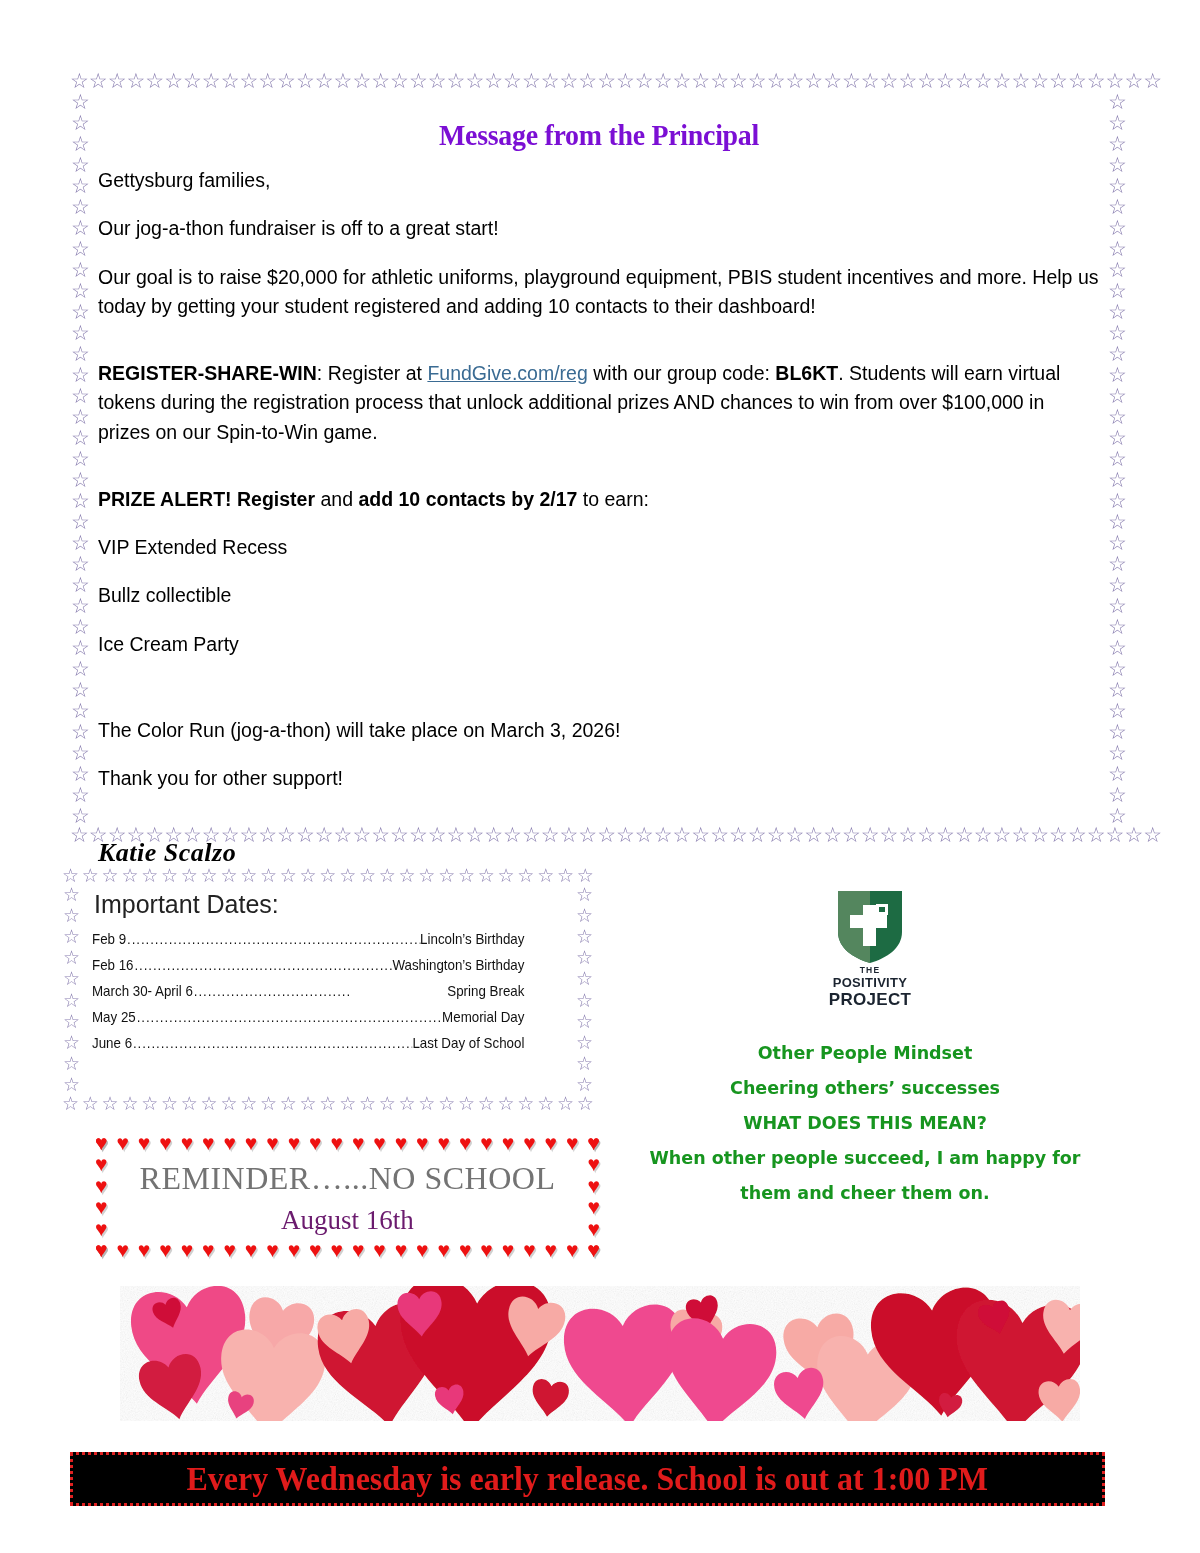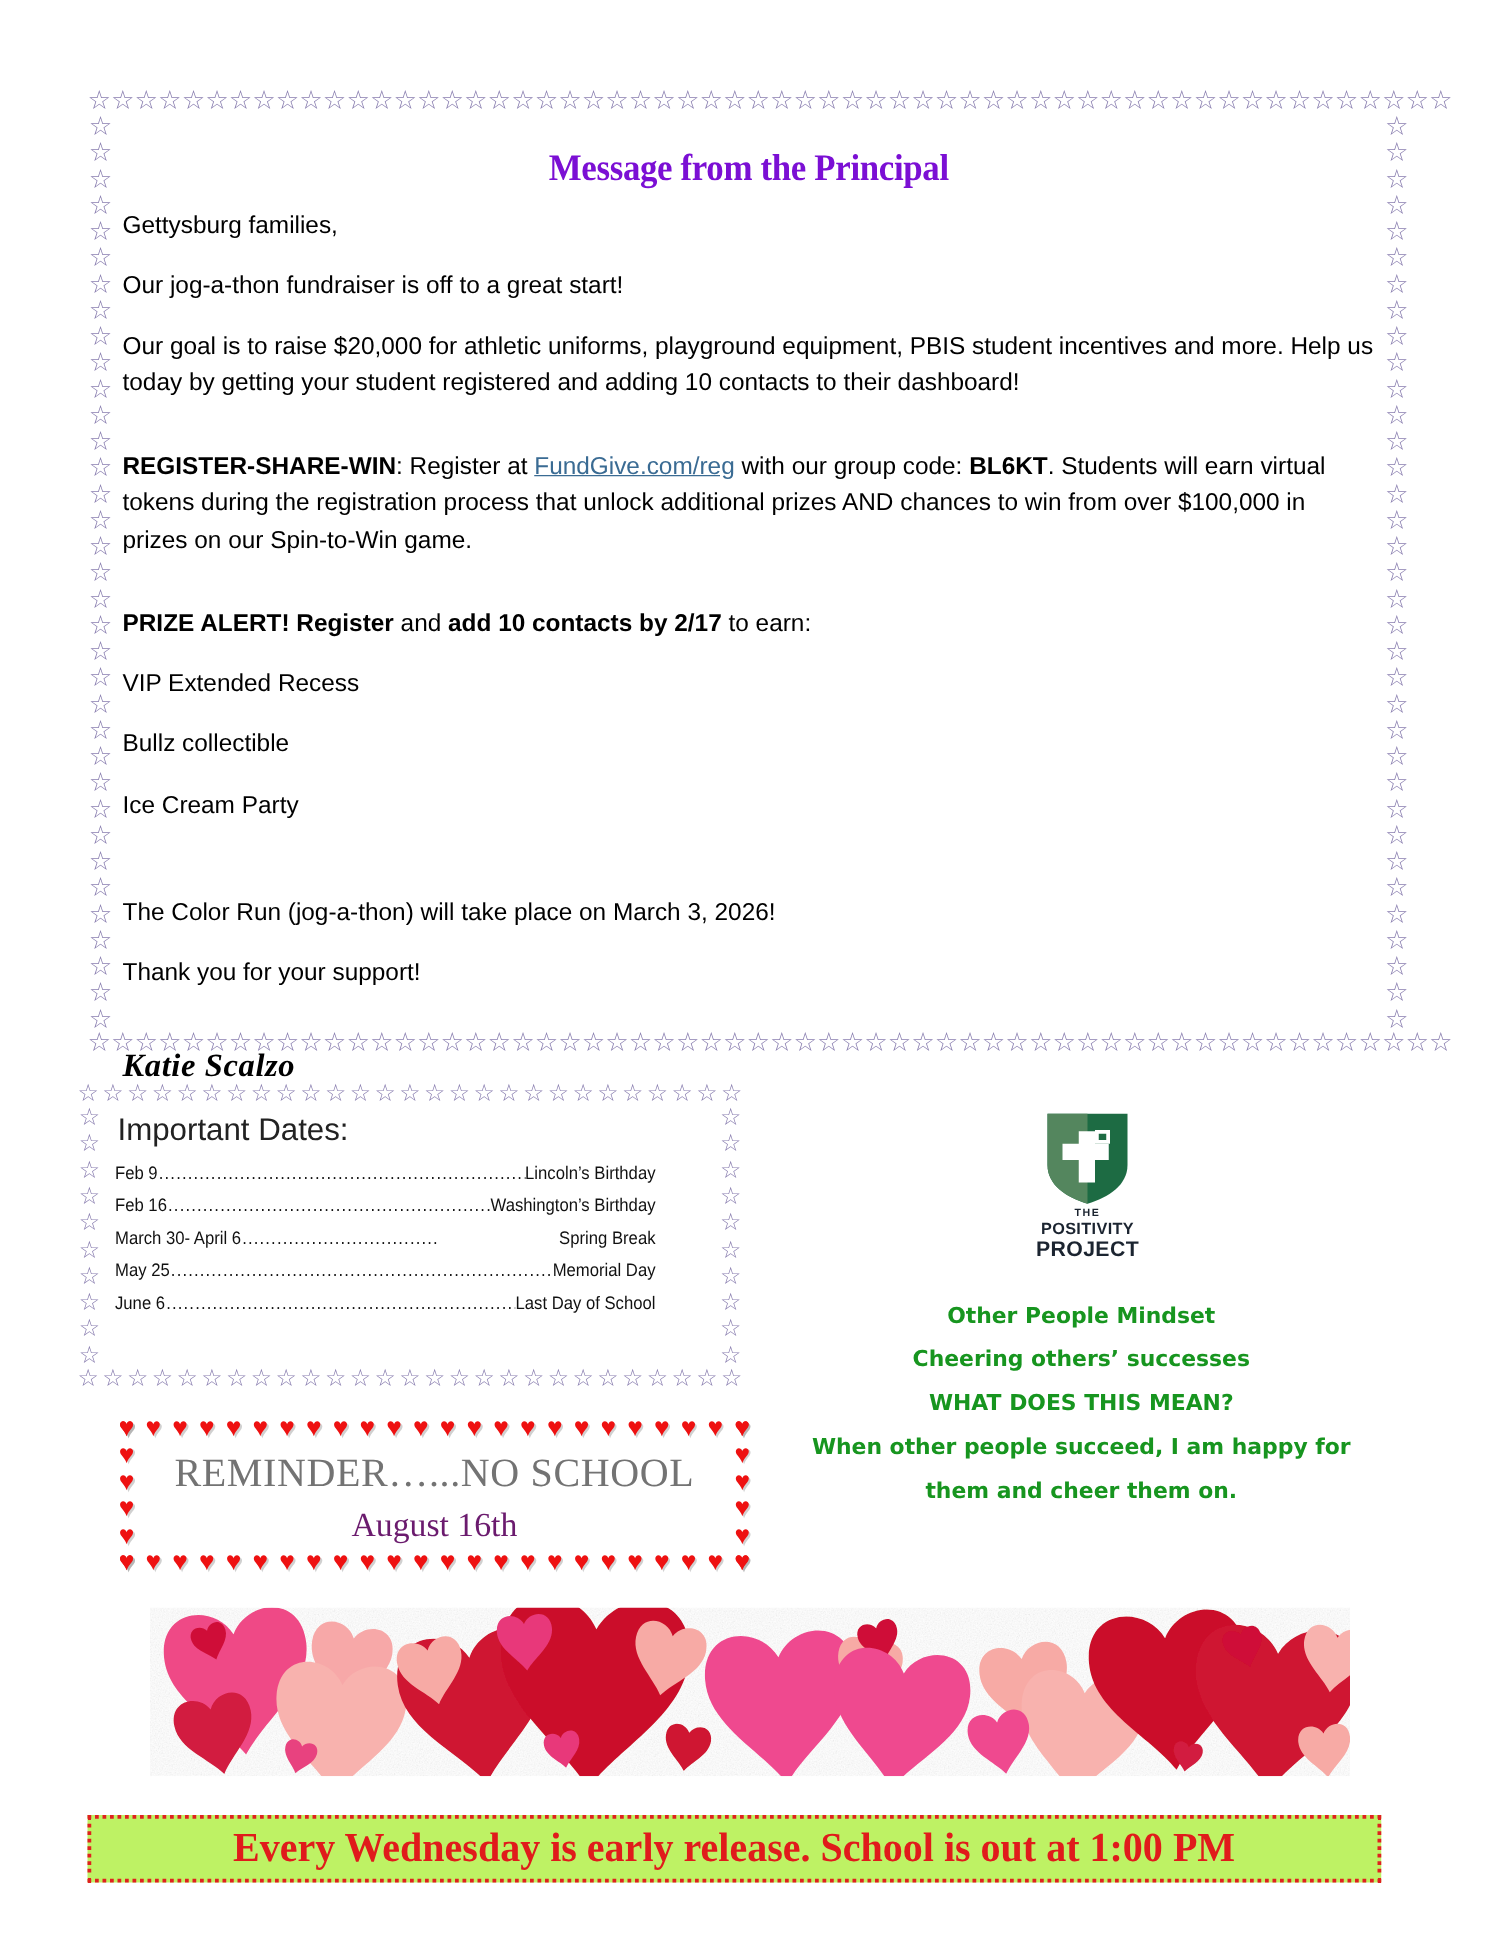--- a/index.html
+++ b/index.html
@@ -199,21 +199,21 @@
 
   
   #banner {
     position: absolute;
     left: 70px; top: 1452px;
     width: 1035px; height: 54px;
     border: 3px dotted #e02020;
     display: flex;
     align-items: center;
     justify-content: center;
-    background: #bef264;
+    background: #000000;
   }
   #banner-text {
     font-family: "Liberation Serif", serif;
     font-weight: bold;
     font-size: 33px;
     color: #e01b1b;
     white-space: nowrap;
     transform: scaleX(0.97);
   }
 </style>
@@ -434,21 +434,21 @@
     <p class="msg-p">VIP Extended Recess</p>
     <div class="spacer-line"></div>
     <p class="msg-p">Bullz collectible</p>
     <div class="spacer-line"></div>
     <p class="msg-p">Ice Cream Party</p>
     <div class="spacer-line"></div>
     <div class="spacer-line"></div>
     <div class="spacer-line"></div>
     <p class="msg-p">The Color Run (jog-a-thon) will take place on March 3, 2026!</p>
     <div class="spacer-line"></div>
-    <p class="msg-p">Thank you for your support!</p>
+    <p class="msg-p">Thank you for other support!</p>
     <div class="spacer-line"></div>
     <p class="sig">Katie Scalzo</p>
   </div>
 </div>
 
 <div class="star-box" id="dates-box">
   <div class="star-row" id="dt-star-top" style="left: 0px; top: 0px; width: 532px; font-size: 19px;">
       <span>☆</span>
       <span>☆</span>
       <span>☆</span>

